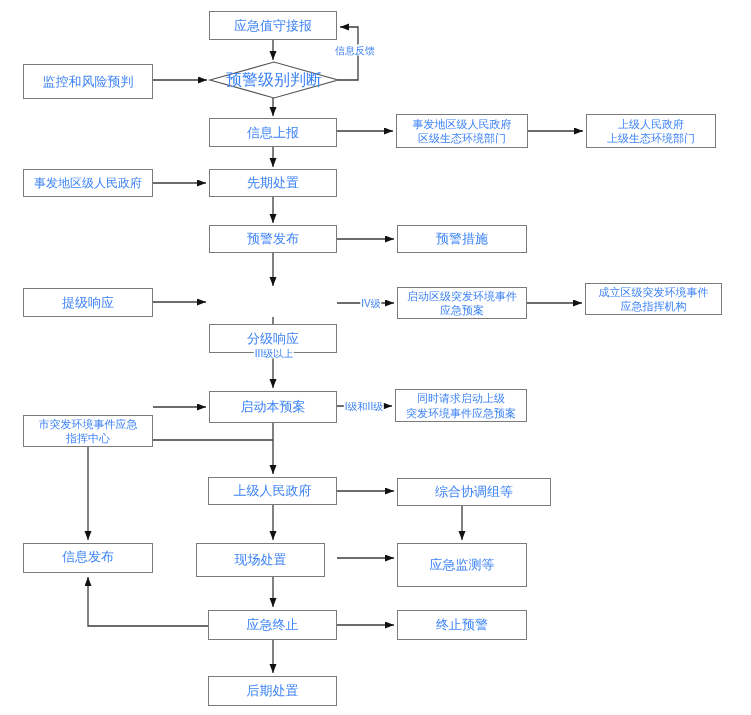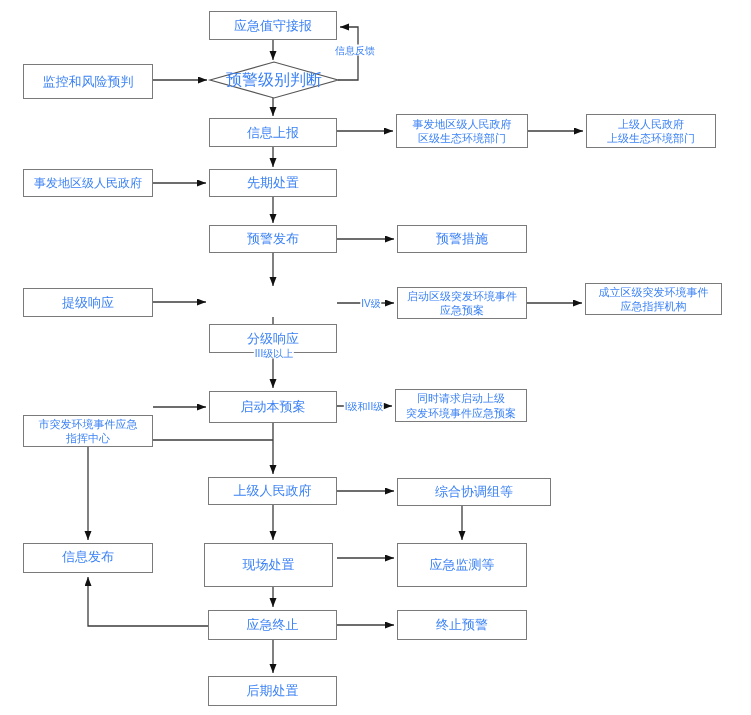--- a/index.html
+++ b/index.html
@@ -171,21 +171,21 @@
   </div>
 
   <div class="node" style="left:397px;top:478px;width:154px;height:28px;">
     <span>综合协调组等</span>
   </div>
 
   <div class="node" style="left:23px;top:543px;width:130px;height:30px;font-family:Liberation Mono, monospace;">
     <span>信息发布</span>
   </div>
 
-  <div class="node" style="left:204px;top:543px;width:129px;height:44px;">
+  <div class="node" style="left:196px;top:543px;width:129px;height:34px;">
     <span>现场处置</span>
   </div>
 
   <div class="node" style="left:397px;top:543px;width:130px;height:44px;">
     <span>应急监测等</span>
   </div>
 
   <div class="node" style="left:208px;top:610px;width:129px;height:30px;">
     <span>应急终止</span>
   </div>

